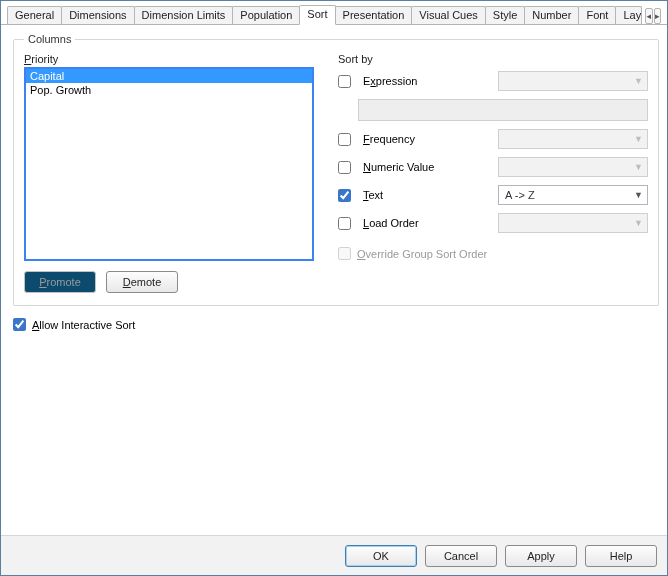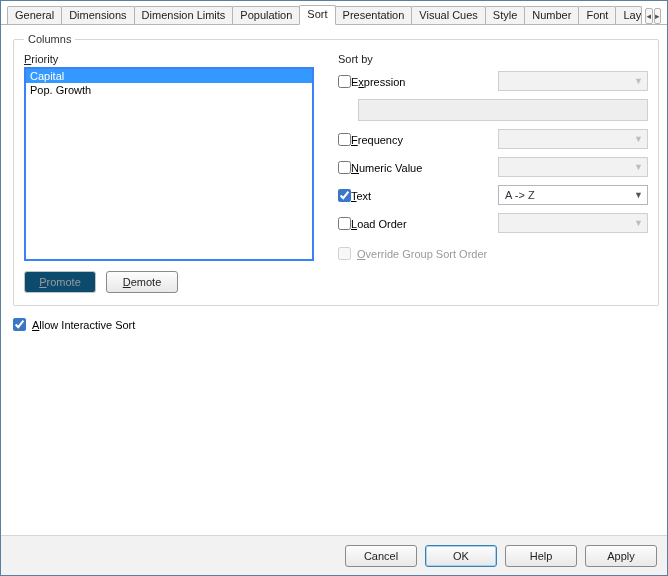--- a/index.html
+++ b/index.html
@@ -141,21 +141,21 @@
     background: #0c4a6e;
     cursor: default;
   }
   .btn.default {
     border-color: #3c7fb1;
     box-shadow: 0 0 0 1px #a7d1f0 inset;
   }
   .sortby-col { flex:1; }
   .sortby-col .lbl { display:block; margin-bottom:6px; color:#222; }
   .sortgrid { display:grid; grid-template-columns: 150px 150px; row-gap:8px; column-gap:10px; align-items:center; }
-  .chk { display:flex; align-items:flex-end; gap:0; }
+  .chk { display:flex; align-items:center; gap:12px; }
   .chk input { margin:0; width:13px; height:13px; accent-color:#3a77c9;}
   .chk .t u { text-decoration: underline; }
   .combo {
     height: 20px;
     border: 1px solid #b0b6bd;
     background: #fff;
     display:flex; align-items:center; justify-content:space-between;
     padding: 0 4px 0 6px;
     font-size:11px;
     color:#333;
@@ -283,19 +283,19 @@
         </div>
       </fieldset>
 
       <label class="allowsort">
         <input type="checkbox" checked="" style="">
         <span><u>A</u>llow Interactive Sort</span>
       </label>
     </div>
 
     <div class="footer">
+      <button class="btn default">OK</button>
       <button class="btn">Cancel</button>
-      <button class="btn default">OK</button>
+      <button class="btn">Apply</button>
       <button class="btn">Help</button>
-      <button class="btn">Apply</button>
     </div>
   </div>
 </div>
 
 </body></html>

